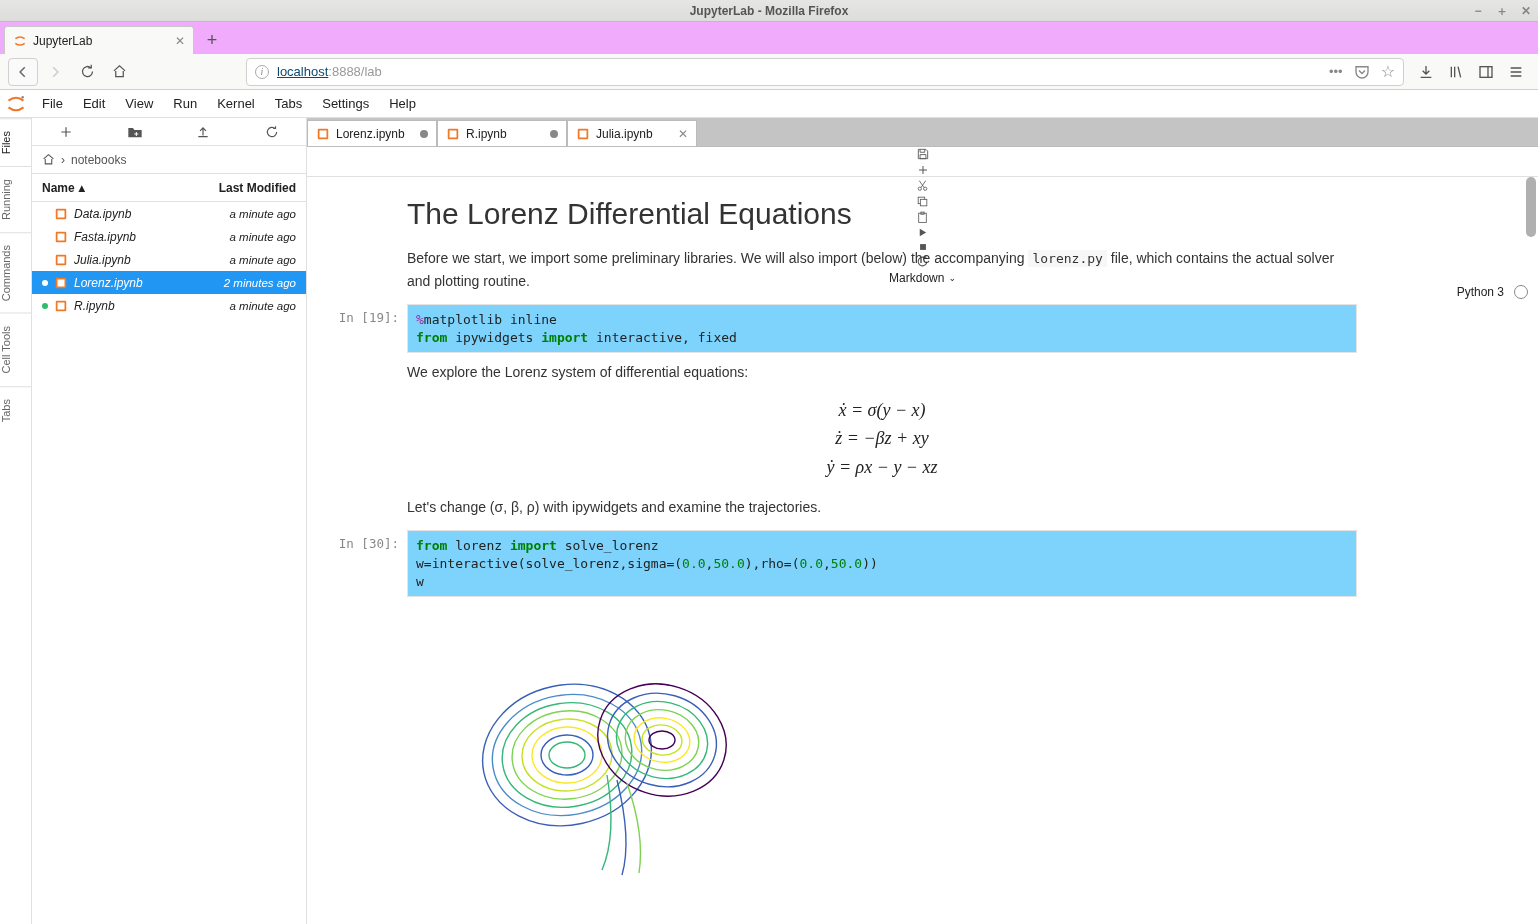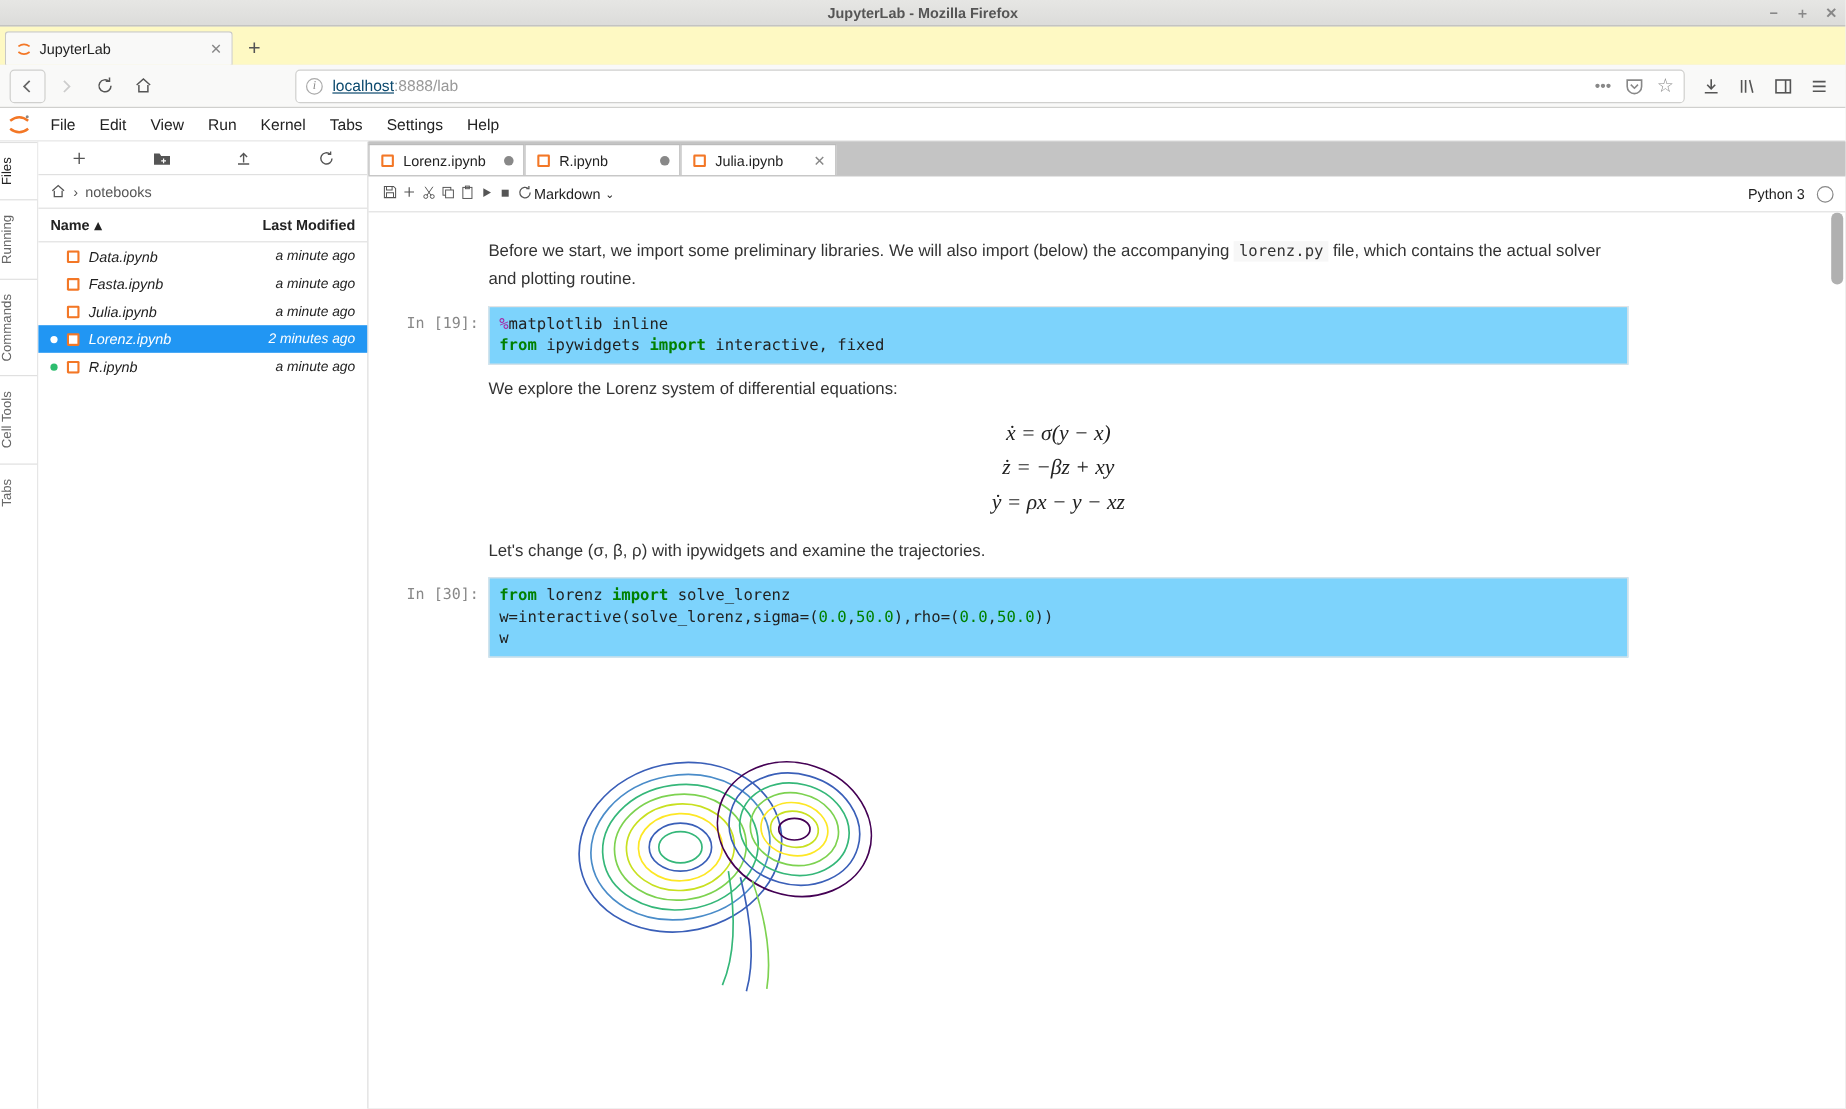--- a/index.html
+++ b/index.html
@@ -4,21 +4,21 @@
 <style>
   * { box-sizing: border-box; margin: 0; padding: 0; }
   body { font-family: -apple-system, "Segoe UI", Helvetica, Arial, sans-serif; font-size: 13px; background: #e8e8e6; height: 924px; width: 1538px; overflow: hidden; color: #222; }
   
   
   .os-titlebar { height: 22px; background: linear-gradient(#e6e6e4, #dcdcda); border-bottom: 1px solid #bcbcba; display: flex; align-items: center; justify-content: center; position: relative; font-size: 12px; color: #555; font-weight: bold; }
   .os-buttons { position: absolute; right: 6px; top: 0; display: flex; gap: 12px; align-items: center; height: 22px; color: #888; }
   .os-btn { width: 12px; height: 12px; display: flex; align-items: center; justify-content: center; cursor: default; }
   
   
-  .tab-strip { height: 32px; background: #fef9c3; display: flex; align-items: flex-end; padding-left: 4px; padding-top: 4px; gap: 4px; }
+  .tab-strip { height: 32px; background: #f0abfc; display: flex; align-items: flex-end; padding-left: 4px; padding-top: 4px; gap: 4px; }
   .browser-tab { background: #f9f9f8; height: 28px; min-width: 190px; border: 1px solid #c8c8c6; border-bottom: none; border-radius: 3px 3px 0 0; display: flex; align-items: center; padding: 0 8px; gap: 6px; font-size: 12px; }
   .browser-tab .tab-close { margin-left: auto; color: #888; cursor: pointer; }
   .new-tab-btn { width: 28px; height: 28px; display: flex; align-items: center; justify-content: center; color: #555; cursor: pointer; font-size: 18px; }
   .jupyter-favicon { width: 14px; height: 14px; }
   
   
   .browser-toolbar { height: 36px; background: #f9f9f8; border-bottom: 1px solid #d0d0ce; display: flex; align-items: center; padding: 0 8px; gap: 2px; }
   .nav-btn { width: 30px; height: 28px; border: 1px solid #d0d0ce; border-radius: 4px; display: flex; align-items: center; justify-content: center; background: #fafafa; color: #666; cursor: pointer; }
   .nav-btn.disabled { color: #ccc; }
   .nav-btn.plain { border: none; background: transparent; }
@@ -56,21 +56,21 @@
   .file-row .fmod { font-size: 11.5px; }
   .nb-icon { width: 14px; height: 14px; flex-shrink: 0; }
   
   .main-area { flex: 1; display: flex; flex-direction: column; background: #c4c4c4; min-width: 0; position: relative;}
   .doc-tabs { height: 28px; display: flex; background: #c4c4c4; padding-top: 2px; gap: 0; }
   .doc-tab { background: #fff; border: 1px solid #bbb; border-bottom: none; padding: 0 8px; display: flex; align-items: center; gap: 6px; font-size: 12px; min-width: 130px; cursor: pointer; }
   .doc-tab .close { margin-left: auto; color: #888; }
   .doc-tab .dirty { margin-left: auto; width: 8px; height: 8px; border-radius: 50%; background: #888; }
   
   .notebook-wrap { flex: 1; background: #fff; display: flex; flex-direction: column; min-height: 0; border-top: 1px solid #bbb; position: relative;}
-  .nb-toolbar { height: 30px; border-bottom: 1px solid #e0e0e0; display: flex; align-items: center; padding: 0 10px; font-size: 12px; }
+  .nb-toolbar { height: 30px; border-bottom: 1px solid #e0e0e0; display: flex; align-items: center; padding: 0 10px; font-size: 12px; flex-direction: column; }
   .nb-tb-btn { color: #555; cursor: pointer; width: 16px; text-align: center; }
   .nb-tb-sel { display: flex; align-items: center; gap: 4px; cursor: pointer; }
   .nb-tb-right { margin-left: auto; display: flex; align-items: center; gap: 10px; }
   .kernel-dot { width: 14px; height: 14px; border: 1.5px solid #888; border-radius: 50%; }
   
   .nb-content { flex: 1; overflow-y: auto; padding: 20px 0 40px 0; position: relative;}
   .nb-scrollbar { position: absolute; right: 2px; top: 0; width: 10px; height: 60px; background: #b0b0b0; border-radius: 5px; }
   .cell-area { width: 950px; margin: 0 auto 0 100px; }
   .md-cell h1 { font-size: 30px; font-weight: 400; margin-bottom: 16px; font-family: Helvetica, Arial, sans-serif; color: #333; }
   .md-cell p { font-size: 14px; line-height: 1.6; margin-bottom: 12px; color: #333; }
@@ -345,20 +345,21 @@
           <div class="nb-tb-right">
             <span>Python 3</span>
             <span class="kernel-dot"></span>
           </div>
         </div>
 
         <div class="nb-content">
           <div class="nb-scrollbar"></div>
           <div class="cell-area">
             <div class="md-cell">
+              <h1>The Lorenz Differential Equations</h1>
               <p><span>Before we start, we import some preliminary libraries. We will also import (below) the accompanying </span><code class="inline">lorenz.py</code><span> file, which contains the actual solver and plotting routine.</span></p>
             </div>
 
             <div class="code-cell">
               <div class="prompt">In [19]:</div>
               <div class="code-input"><span class="kw-mag">%</span><span>matplotlib inline</span>
 <span class="kw-green">from</span><span> ipywidgets </span><span class="kw-green">import</span><span> interactive, fixed</span></div>
             </div>
 
             <div class="md-cell">

